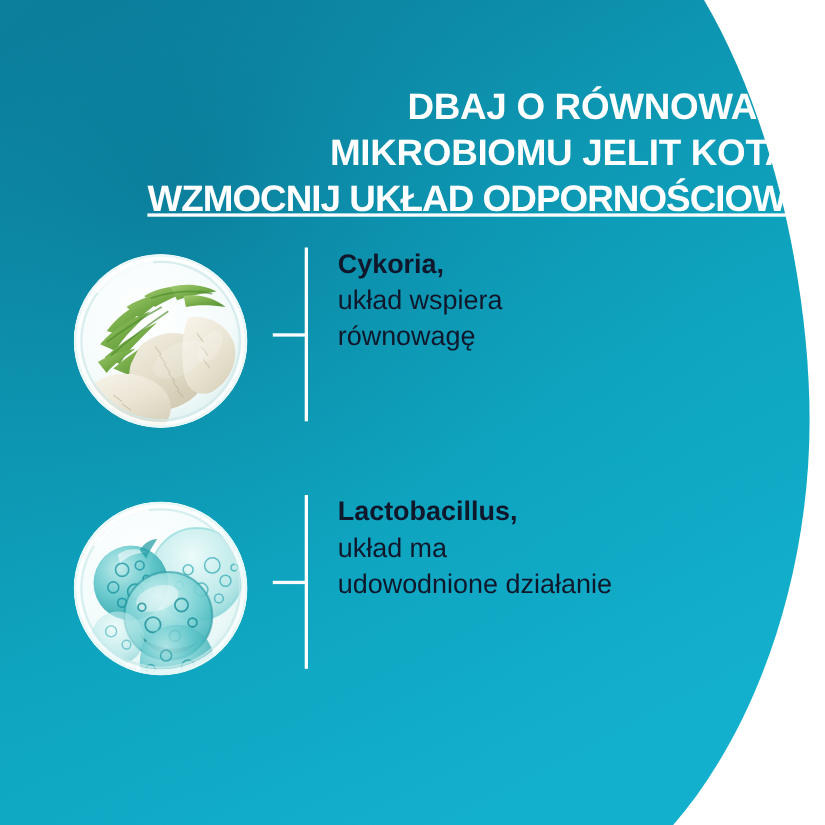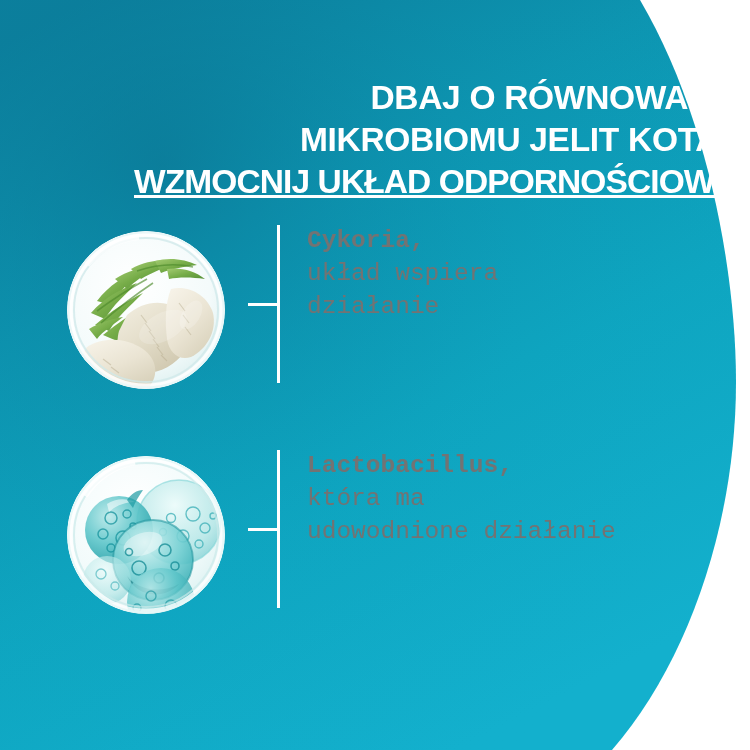--- a/index.html
+++ b/index.html
@@ -99,24 +99,23 @@
     height: 2.5px;
     background: #ffffff;
   }
 
   
   .feature-text {
     position: absolute;
     left: 307px;
     top: -1px;
     width: 340px;
-    color: #737373;
+    color: #0f172a;
     font-size: 24.5px;
     line-height: 33px;
-    font-family: Liberation Mono, monospace;
   }
   .feature-text .ft-title {
     display: block;
     font-weight: bold;
   }
   .feature-text .ft-line {
     display: block;
     font-weight: normal;
   }
 </style>
@@ -234,21 +233,21 @@
     </div>
 
     <div class="connector">
       <div class="v-rule"></div>
       <div class="h-tick"></div>
     </div>
 
     <div class="feature-text">
       <span class="ft-title">Cykoria,</span>
       <span class="ft-line">układ wspiera</span>
-      <span class="ft-line">działanie</span>
+      <span class="ft-line">równowagę</span>
     </div>
   </div>
 
   <div class="feature feature-2">
 
     <div class="bubble bubble-2">
       <svg viewBox="0 0 158 158" xmlns="http://www.w3.org/2000/svg" aria-hidden="true">
         <defs>
           <radialGradient id="dish2" cx="0.42" cy="0.34" r="0.8">
             <stop offset="0" stop-color="#ffffff"></stop>
@@ -337,18 +336,18 @@
       </svg>
     </div>
 
     <div class="connector">
       <div class="v-rule"></div>
       <div class="h-tick"></div>
     </div>
 
     <div class="feature-text">
       <span class="ft-title">Lactobacillus,</span>
-      <span class="ft-line">która ma</span>
+      <span class="ft-line">układ ma</span>
       <span class="ft-line">udowodnione działanie</span>
     </div>
   </div>
 
 </div>
 
 </body></html>

